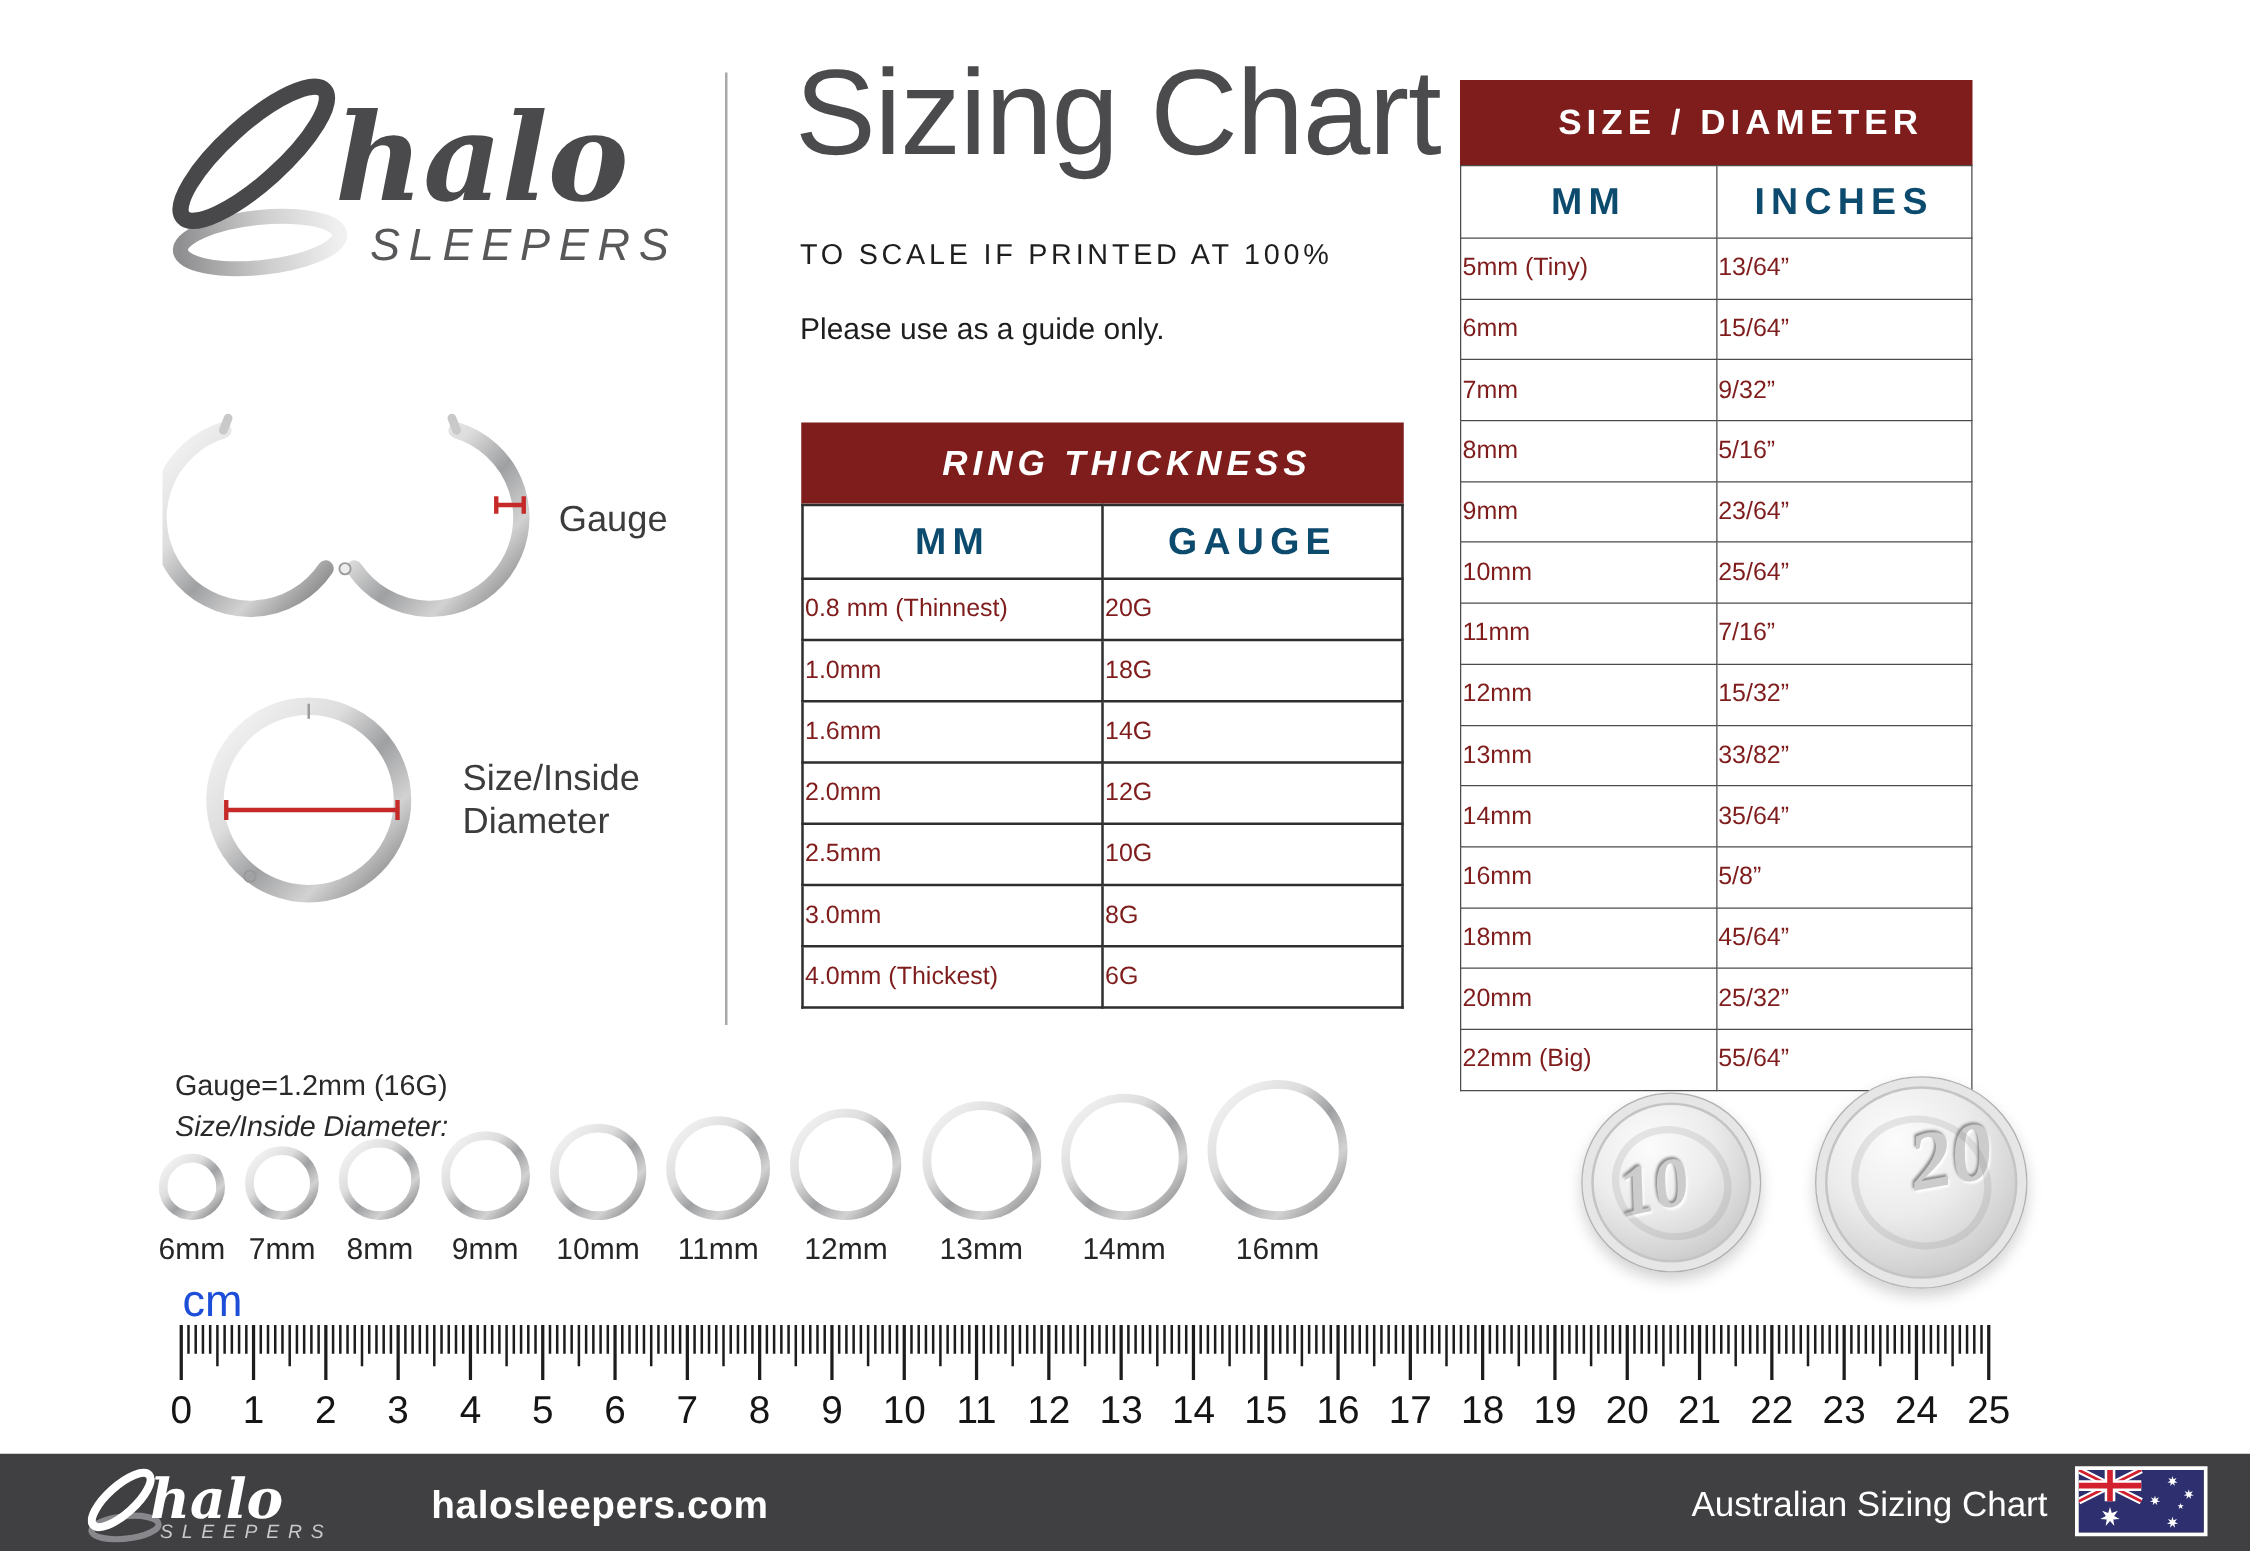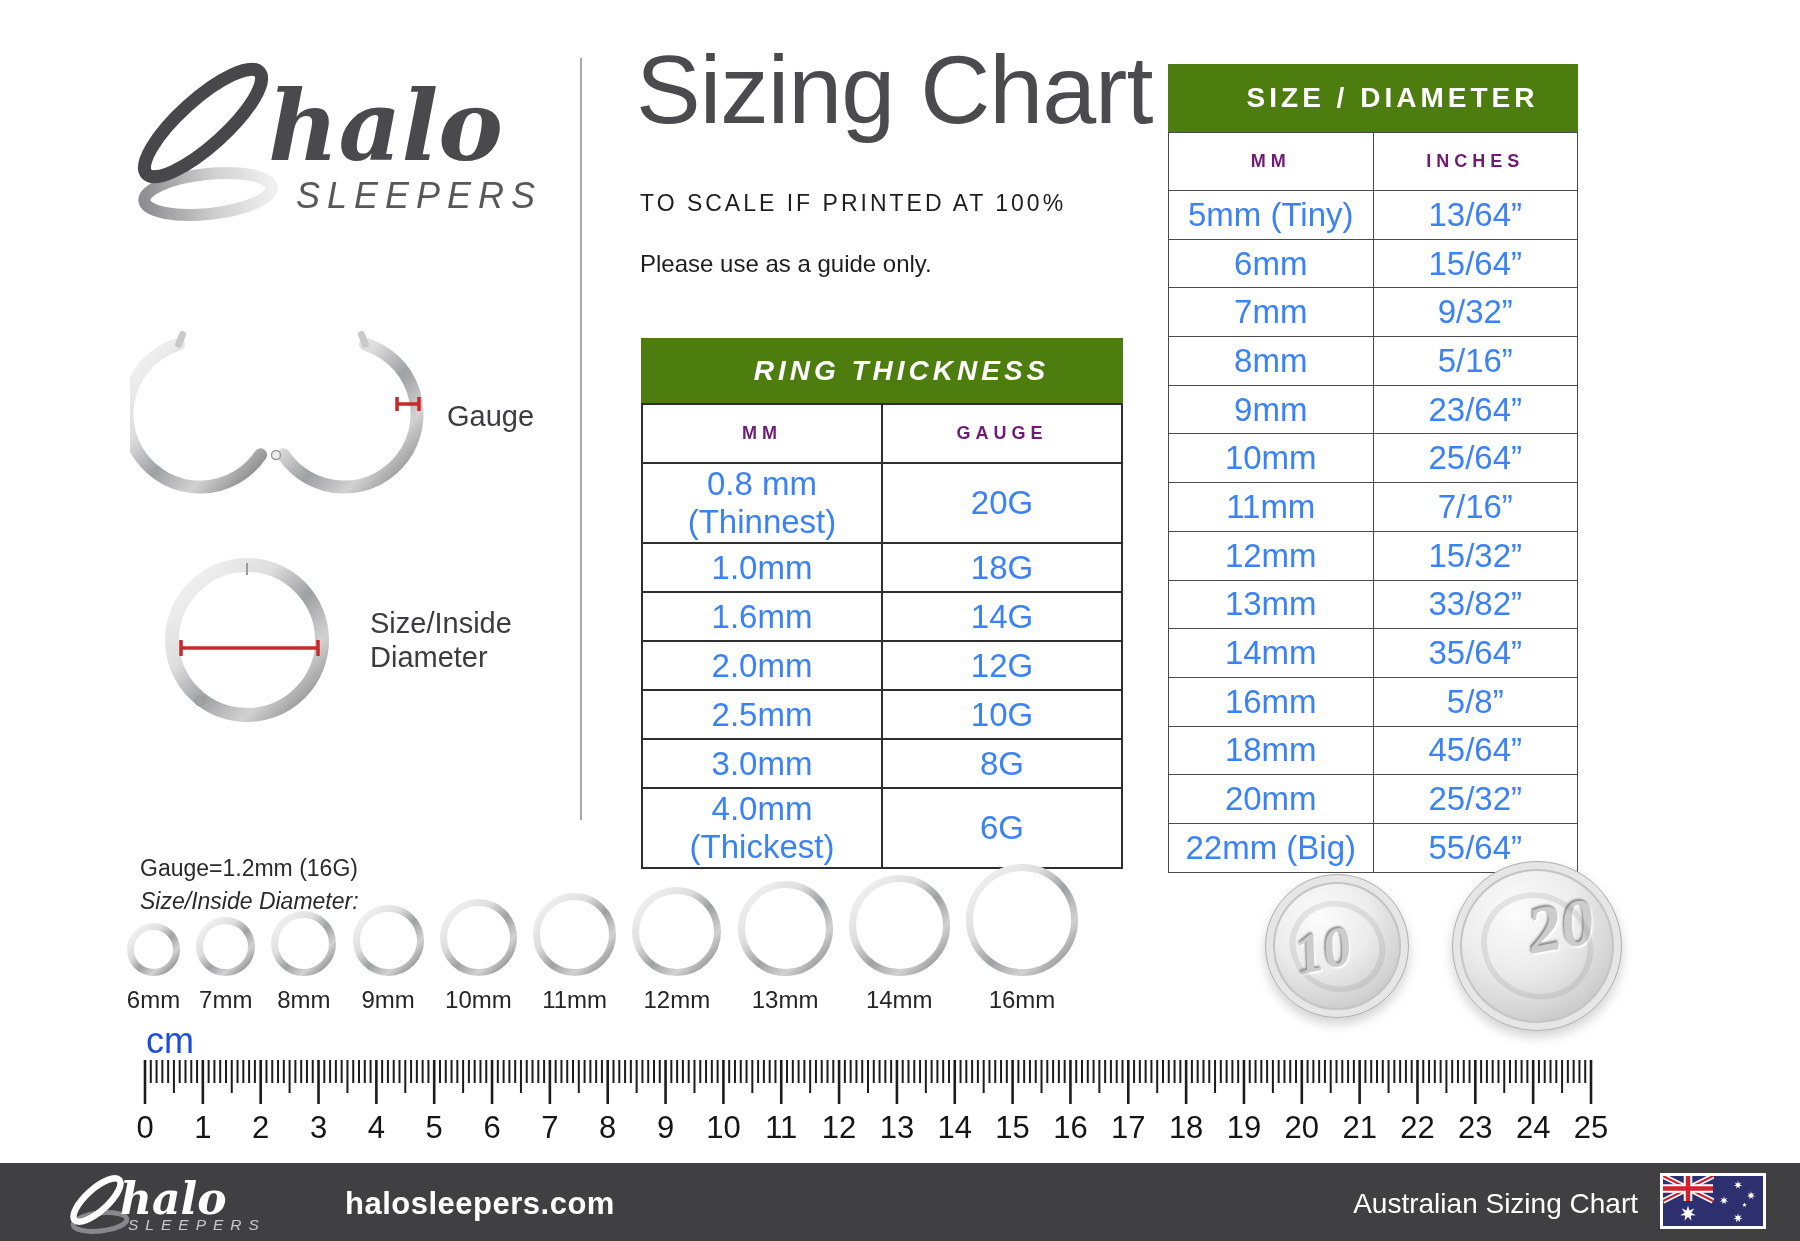--- a/index.html
+++ b/index.html
@@ -10,25 +10,25 @@
   
   .v-divider{left:580px;top:58px;width:2px;height:762px;background:#a9a9a9;}
   .title{left:636px;top:34px;font-size:97px;font-weight:400;color:#4b4b4d;letter-spacing:-1px;}
   .note{left:640px;color:#1e1e1e;}
   .note-caps{top:190px;font-size:23px;letter-spacing:3px;text-align:center;}
   .note-2{top:220px;font-size:24px;}
   .note-3{top:250px;font-size:24px;}
 
   
   .panel{position:absolute;}
-  .panel-header{background:#4d7c0f;color:#ffffff;display:flex;align-items:center;justify-content:center;
+  .panel-header{background:#7f1d1d;color:#ffffff;display:flex;align-items:center;justify-content:center;
                 font-weight:bold;font-size:28px;letter-spacing:4px;padding-left:39px;}
   .panel table{width:100%;border-collapse:collapse;table-layout:fixed;background:#fff;}
-  .panel th{font-size:18px;font-weight:bold;letter-spacing:5px;color:#701a75;text-align:center;}
-  .panel td{font-size:33px;color:#3b82f6;text-align:center;}
+  .panel th{font-size:30px;font-weight:bold;letter-spacing:5px;color:#0c4a6e;text-align:center;}
+  .panel td{font-size:20px;color:#7f1d1d;text-align:left;}
   .rt{left:641px;top:338px;width:482px;}
   .rt .panel-header{height:65px;font-style:italic;}
   .rt th{height:55px;border:2px solid #2e2e2e;}
   .rt td{height:45px;border:2px solid #2e2e2e;}
   .rt table{border:2px solid #2e2e2e;}
   .sd{left:1168px;top:64px;width:410px;}
   .sd .panel-header{height:68px;}
   .sd th{height:55px;border:1.5px solid #4b4b4b;}
   .sd td{height:45.7px;border:1.5px solid #4b4b4b;}
   .sd table{border:1.5px solid #4b4b4b;}

